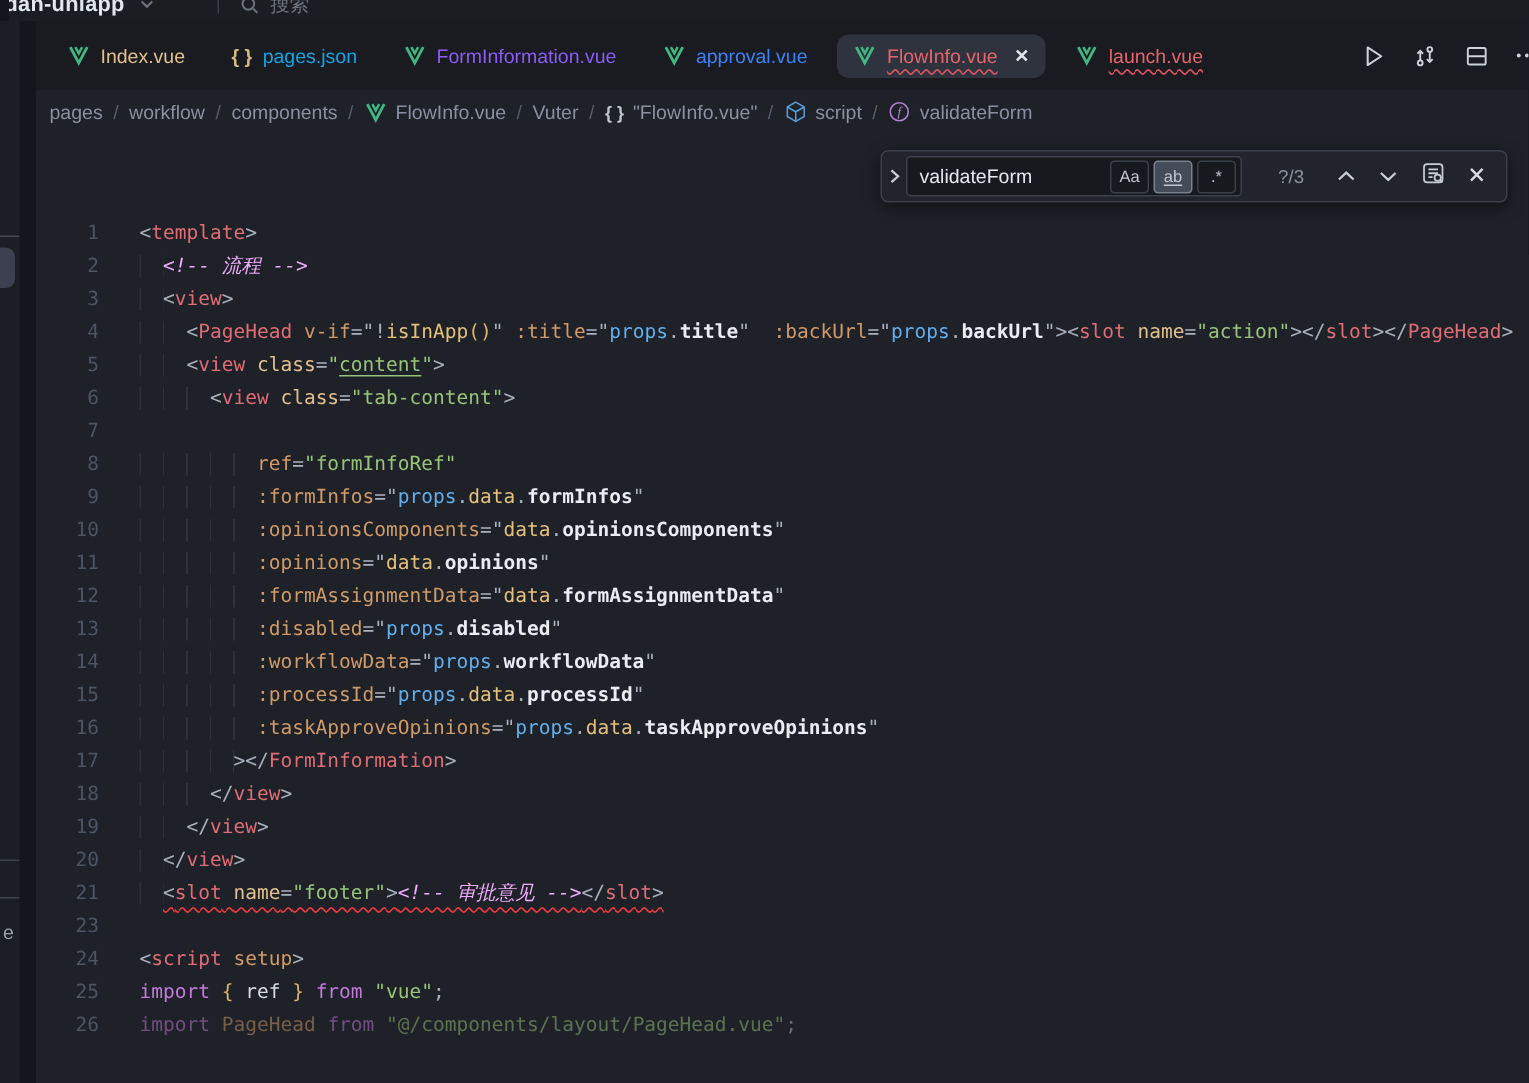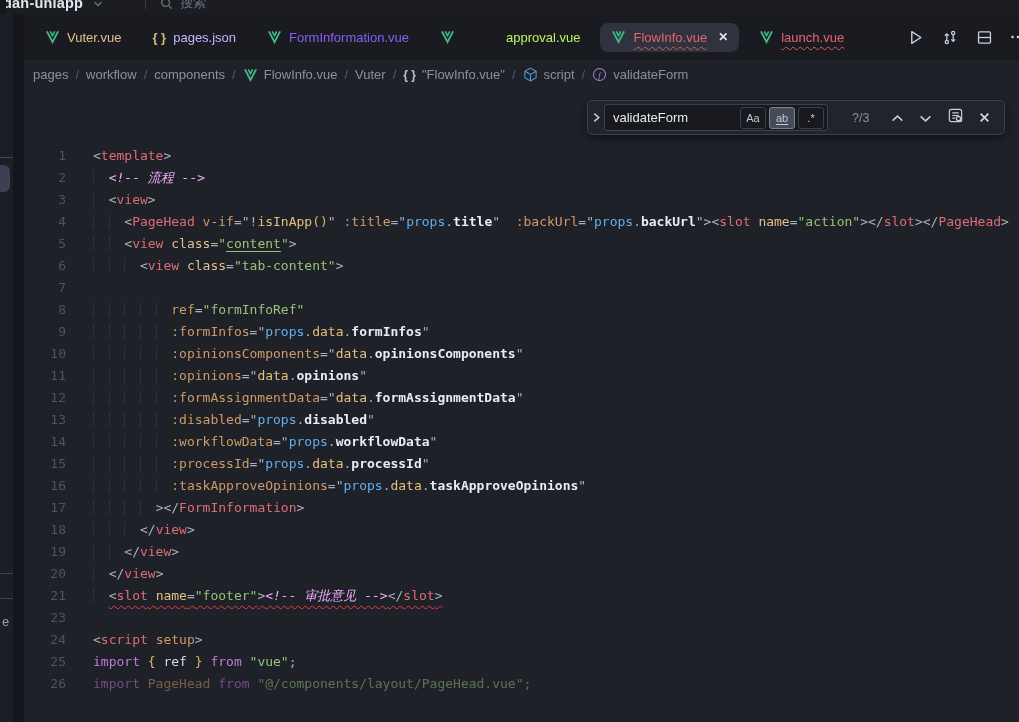--- a/index.html
+++ b/index.html
@@ -113,45 +113,45 @@
 
   <div class="tabrow">
     <div style="display:flex;align-items:center">
         <div class="tab">
           <span style="display: flex;">
             <svg width="15" height="14" viewBox="0 0 24 22" fill="none">
               <path d="M3 2 L12 19 L21 2" stroke="#41b883" stroke-width="3"></path>
               <path d="M8.4 2 L12 8.8 L15.6 2" stroke="#41b883" stroke-width="2.6"></path>
             </svg>
           </span>
-          <span class="lbl" style="color: rgb(226, 192, 141);">Vuter.vue</span>
+          <span class="lbl" style="color: rgb(226, 192, 141);">Index.vue</span>
         </div>
         <div class="tab">
           <span style="display: flex;">
             <span style="color:#d7ba7d;font-weight:700;font-size:13px">{ }</span>
           </span>
-          <span class="lbl" style="color: #c4b5fd;">pages.json</span>
+          <span class="lbl" style="color: #0ea5e9;">pages.json</span>
         </div>
         <div class="tab">
           <span style="display: flex;">
             <svg width="15" height="14" viewBox="0 0 24 22" fill="none">
               <path d="M3 2 L12 19 L21 2" stroke="#41b883" stroke-width="3"></path>
               <path d="M8.4 2 L12 8.8 L15.6 2" stroke="#41b883" stroke-width="2.6"></path>
             </svg>
           </span>
           <span class="lbl" style="color: #8b5cf6;">FormInformation.vue</span>
         </div>
         <div class="tab">
           <span style="display: flex;">
             <svg width="15" height="14" viewBox="0 0 24 22" fill="none">
               <path d="M3 2 L12 19 L21 2" stroke="#41b883" stroke-width="3"></path>
               <path d="M8.4 2 L12 8.8 L15.6 2" stroke="#41b883" stroke-width="2.6"></path>
             </svg>
           </span>
-          <span class="lbl" style="color: #bef264; margin-left: 44px;">approval.vue</span>
+          <span class="lbl" style="color: #3b82f6;">approval.vue</span>
         </div>
         <div class="tab active">
           <span style="display: flex;">
             <svg width="15" height="14" viewBox="0 0 24 22" fill="none">
               <path d="M3 2 L12 19 L21 2" stroke="#41b883" stroke-width="3"></path>
               <path d="M8.4 2 L12 8.8 L15.6 2" stroke="#41b883" stroke-width="2.6"></path>
             </svg>
           </span>
           <span class="lbl wavy" style="color: rgb(232, 100, 108);">FlowInfo.vue</span>
           <span class="close">✕</span>

